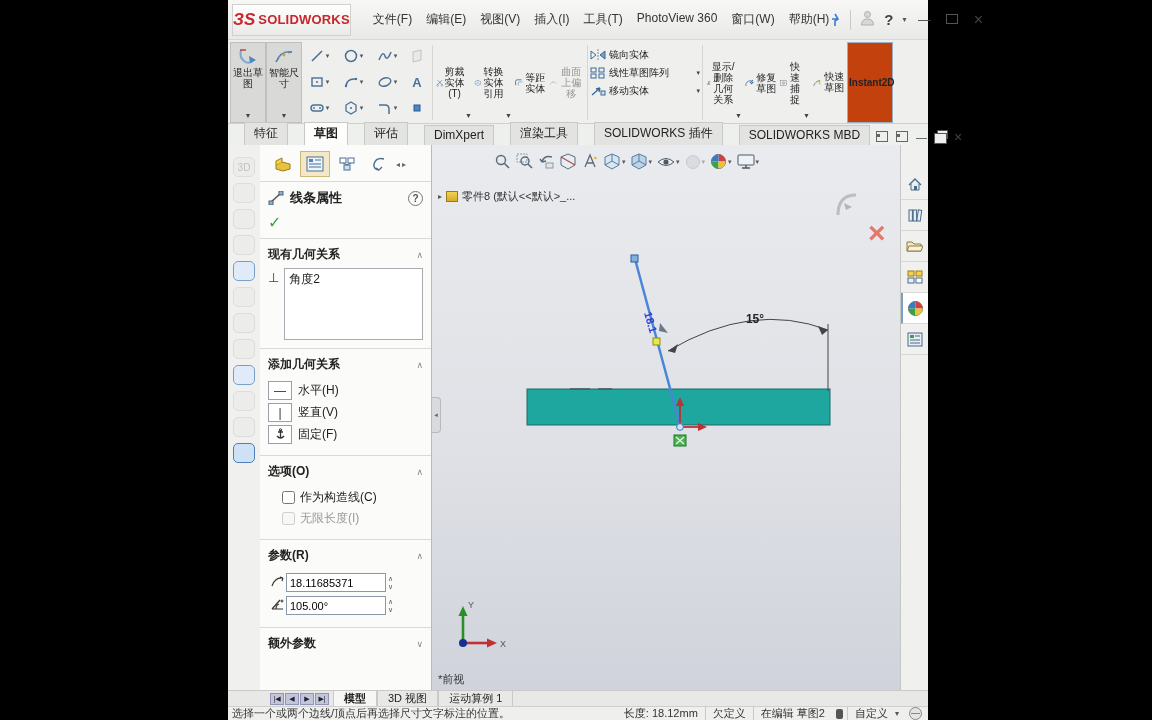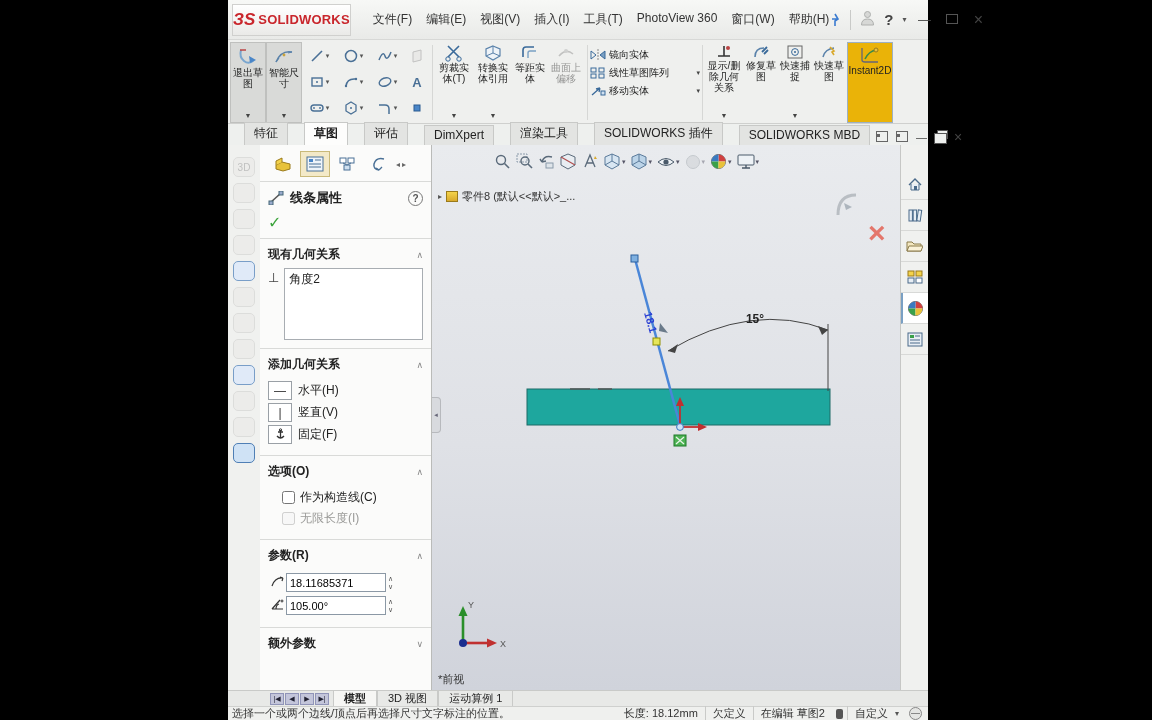--- a/index.html
+++ b/index.html
@@ -26,31 +26,31 @@
   .winbtn { font-size:13px; color:#444; width:18px; text-align:center; }
   .winbox { width:12px; height:10px; border:1.5px solid #555; display:inline-block; }
 
   
   .ribbon { position:absolute; left:0; top:40px; width:700px; height:84px;
     background:#eff0ee; border-bottom:1px solid #cfd0ce; display:flex; align-items:stretch; padding:2px 0 0 2px; }
   .rsep { width:1px; background:#d6d7d5; margin:3px 2px; }
   .rbig { width:36px; display:flex; flex-direction:column; align-items:center; font-size:10px;
     line-height:11px; color:#222; text-align:center; background:#d9dad8; border:1px solid #bfc0be; padding-top:4px; }
   .rbig .caret { margin-top:auto; font-size:7px; color:#444; padding:1px 0; }
-  .rcol { display:flex; flex-direction:column; align-items:center; font-size:10px; line-height:11px;
+  .rcol { display:flex; flex-direction:row; align-items:center; font-size:10px; line-height:11px;
     color:#222; text-align:center; padding:2px 1px; }
   .rcol .caret { margin-top:auto; font-size:7px; color:#444; }
   .grid3 { display:grid; grid-template-columns:34px 34px 34px 26px; grid-template-rows:26px 26px 26px; padding-top:1px; }
   .gcell { display:flex; align-items:center; justify-content:center; gap:1px; }
   .gcaret { font-size:7px; color:#555; }
   .dis { opacity:.45; }
   .mircol { width:110px; display:flex; flex-direction:column; justify-content:flex-start; gap:4px; padding-top:6px; font-size:10px; color:#222; }
   .mrow { display:flex; align-items:center; gap:3px; white-space:nowrap; }
   .mrow .caret { font-size:7px; color:#444; margin-left:auto; }
-  .i2d { width:46px; background:#eab308; border:1px solid #9db0c2; }
+  .i2d { width:46px; background:#c2410c; border:1px solid #9db0c2;font-weight:bold; }
   svg.tool { display:block; }
 
   
   .cmdtabs { position:absolute; left:0; top:124px; width:700px; height:21px; background:#eef0ee;
     display:flex; align-items:flex-end; font-size:12px; color:#222; }
   .ctab { padding:2px 9px 3px; border:1px solid #c8c9c7; border-bottom:none; background:#e3e4e2;
     margin-left:16px; white-space:nowrap; }
   .ctab.active { background:#fdfdfc; font-weight:bold; }
   .doc-ctrls { margin-left:auto; display:flex; align-items:center; gap:8px; padding:0 6px 3px; }
   .pane-ico { width:12px; height:11px; border:1px solid #666; position:relative; }
@@ -364,21 +364,21 @@
       </div>
       <div class="rcol" style="width:32px;">
         <svg class="tool" width="18" height="16" viewBox="0 0 18 16">
           <rect x="2" y="2" width="14" height="12" stroke="#666" fill="none"></rect>
             <circle cx="9" cy="8" r="3.4" stroke="#3a6a9a" fill="none"></circle>
             <circle cx="9" cy="8" r="1" fill="#3a6a9a"></circle>
         </svg>
         <span>快速捕捉</span>
         <span class="caret">▼</span>
       </div>
-      <div class="rcol" style="width:36px;">
+      <div class="rcol" style="width:36px;font-family:Liberation Mono, monospace;">
         <svg class="tool" width="18" height="16" viewBox="0 0 18 16">
           <path d="M3 13 Q5 5 14 4" stroke="#5a82aa" stroke-width="1.5" fill="none"></path>
           <path d="M10 3 L14 7 L12 8 L14 11" stroke="#d9a92c" stroke-width="1.6" fill="none"></path>
         </svg>
         <span>快速草图</span>
       </div>
       <div class="rcol i2d">
         <svg class="tool" width="22" height="20" viewBox="0 0 22 20">
           <path d="M3 3 L3 15 Q3 17 6 17 L19 17" stroke="#667" stroke-width="1.3" fill="none"></path>
           <path d="M6 14 Q10 6 17 5" stroke="#3a8a4a" stroke-width="1.6" fill="none"></path>

